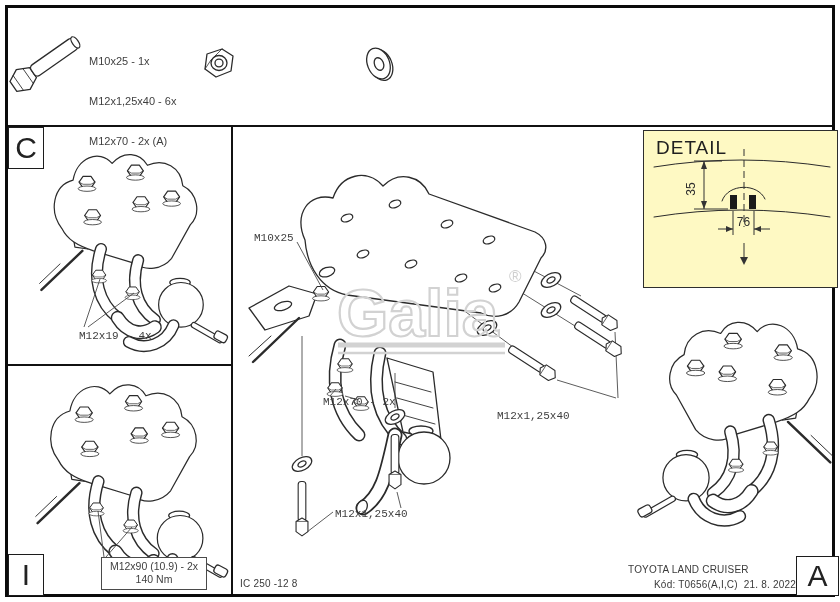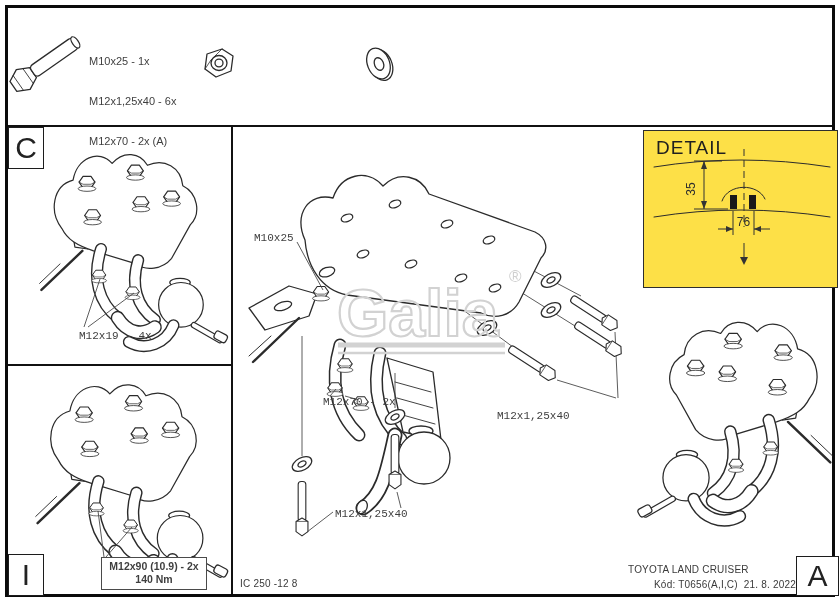--- a/index.html
+++ b/index.html
@@ -10,25 +10,25 @@
   .outer-border{position:absolute;left:5px;top:5px;width:824px;height:586px;border:3px solid #0b0b0b;}
   .divider{position:absolute;background:#111;}
   .t{position:absolute;white-space:pre;color:#3f3f3f;}
   .spec{font-size:11px;line-height:13.2px;}
   .lbl{font-size:11px;font-family:Liberation Mono, monospace;}
   .marker-box{
     position:absolute;background:#fff;border:1.6px solid #1c1c1c;
     display:flex;align-items:center;justify-content:center;
     font-size:30px;color:#222;font-weight:400;
   }
-  .detail-frame{position:absolute;border:1.6px solid #2e2e2e;background:#fde047;}
+  .detail-frame{position:absolute;border:1.6px solid #2e2e2e;background:#fef9c3;}
   .detail-title{position:absolute;left:12px;top:6px;font-size:19px;color:#1f1f1f;letter-spacing:1px;}
   .torque-box{
     position:absolute;border:1.3px solid #4a4a4a;background:#fff;
-    font-size:10.5px;line-height:13px;text-align:center;padding-top:2px;font-weight:bold;
+    font-size:10.5px;line-height:13px;text-align:center;padding-top:2px;
   }
   .footer-text{font-size:10px;color:#3a3a3a;letter-spacing:0.2px;}
   svg{position:absolute;overflow:visible;}
   svg *{vector-effect:none;}
   .w{fill:#fff;stroke:#2b2b2b;stroke-width:1.3;stroke-linejoin:round;}
   .ln{fill:none;stroke:#2b2b2b;stroke-width:1.3;stroke-linecap:round;}
   .ldr{fill:none;stroke:#4a4a4a;stroke-width:0.9;}
   .dim{fill:none;stroke:#333;stroke-width:1;}
   .dimtxt{font-family:"Liberation Sans",sans-serif;font-size:12px;fill:#2e2e2e;}
   svg text{font-family:"Liberation Sans",sans-serif;}

